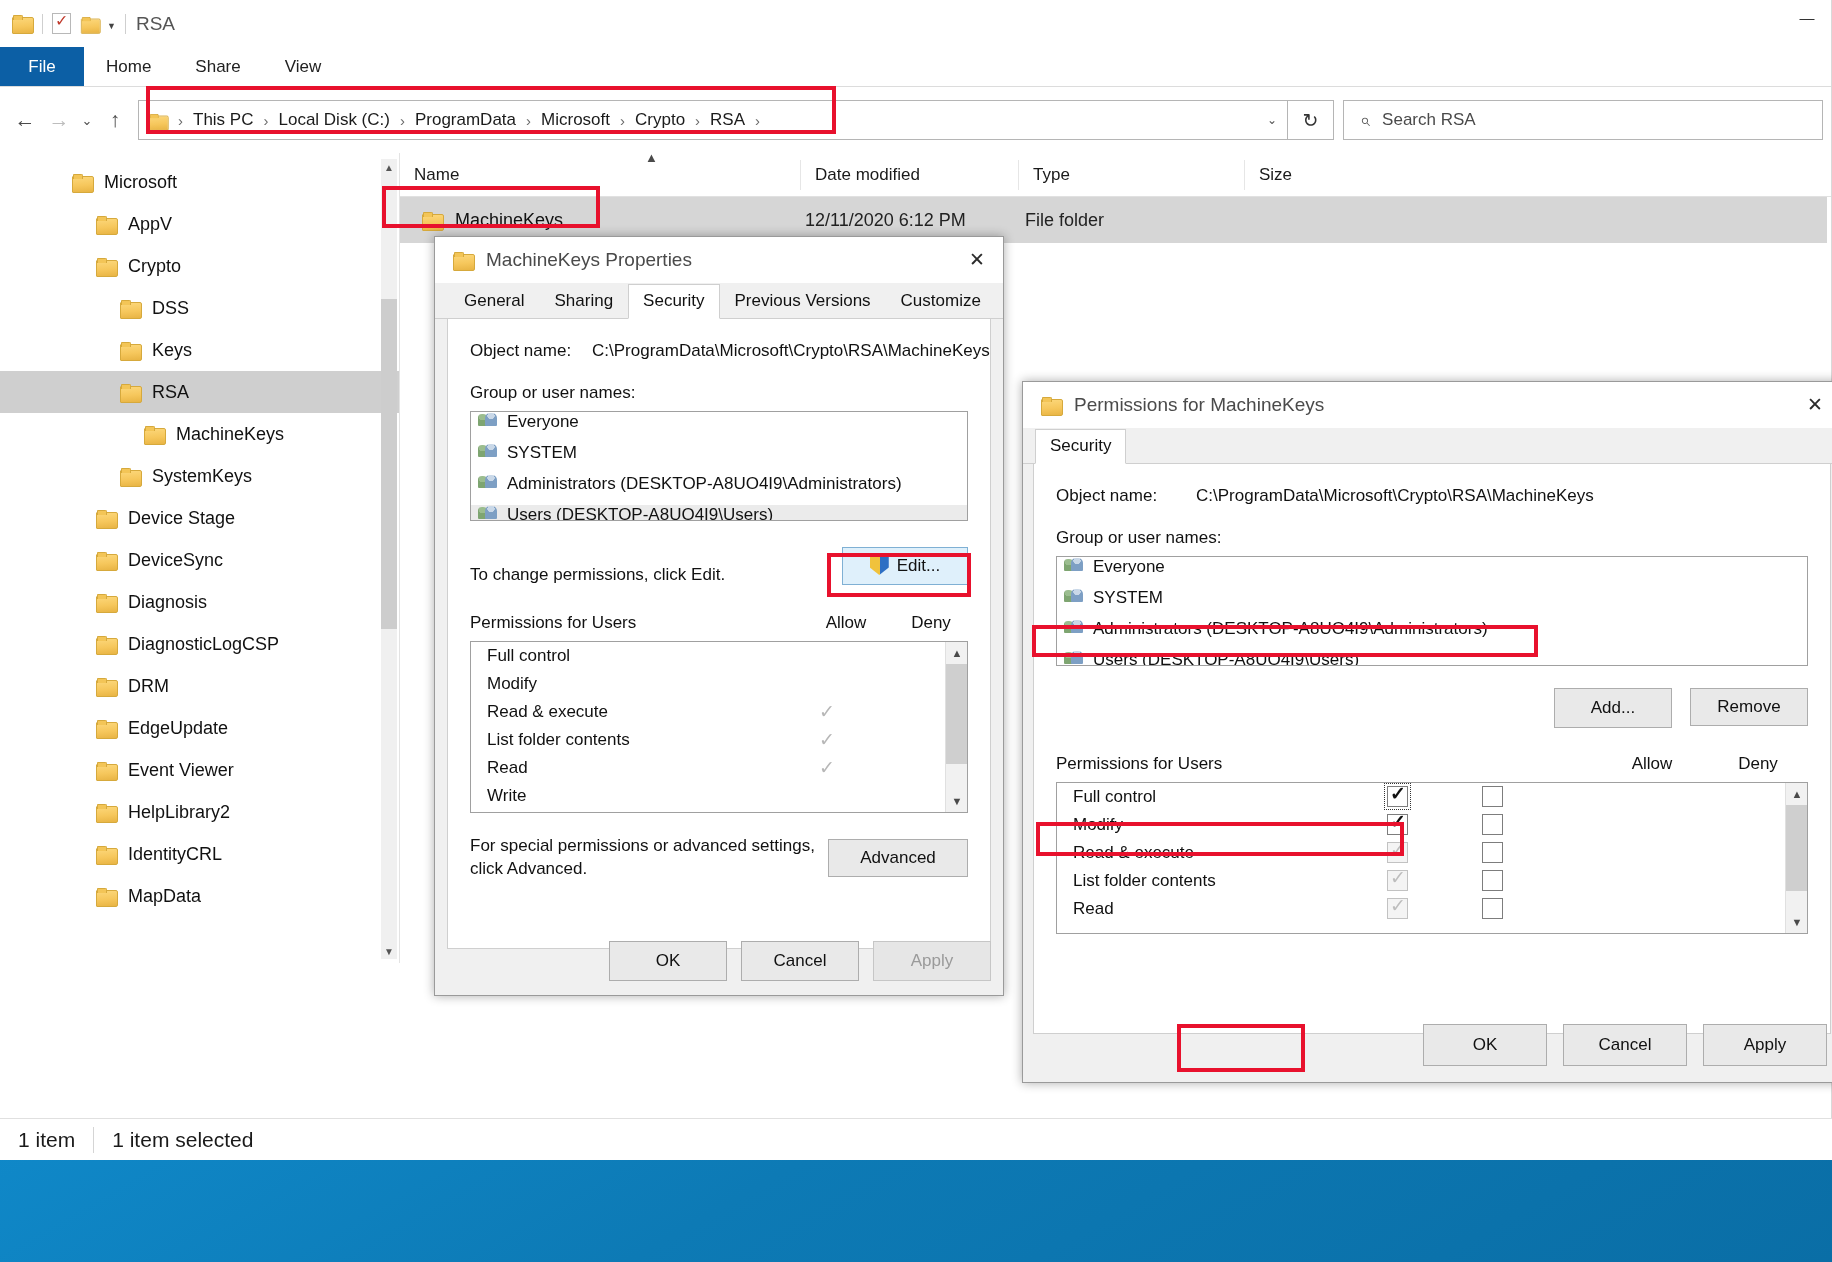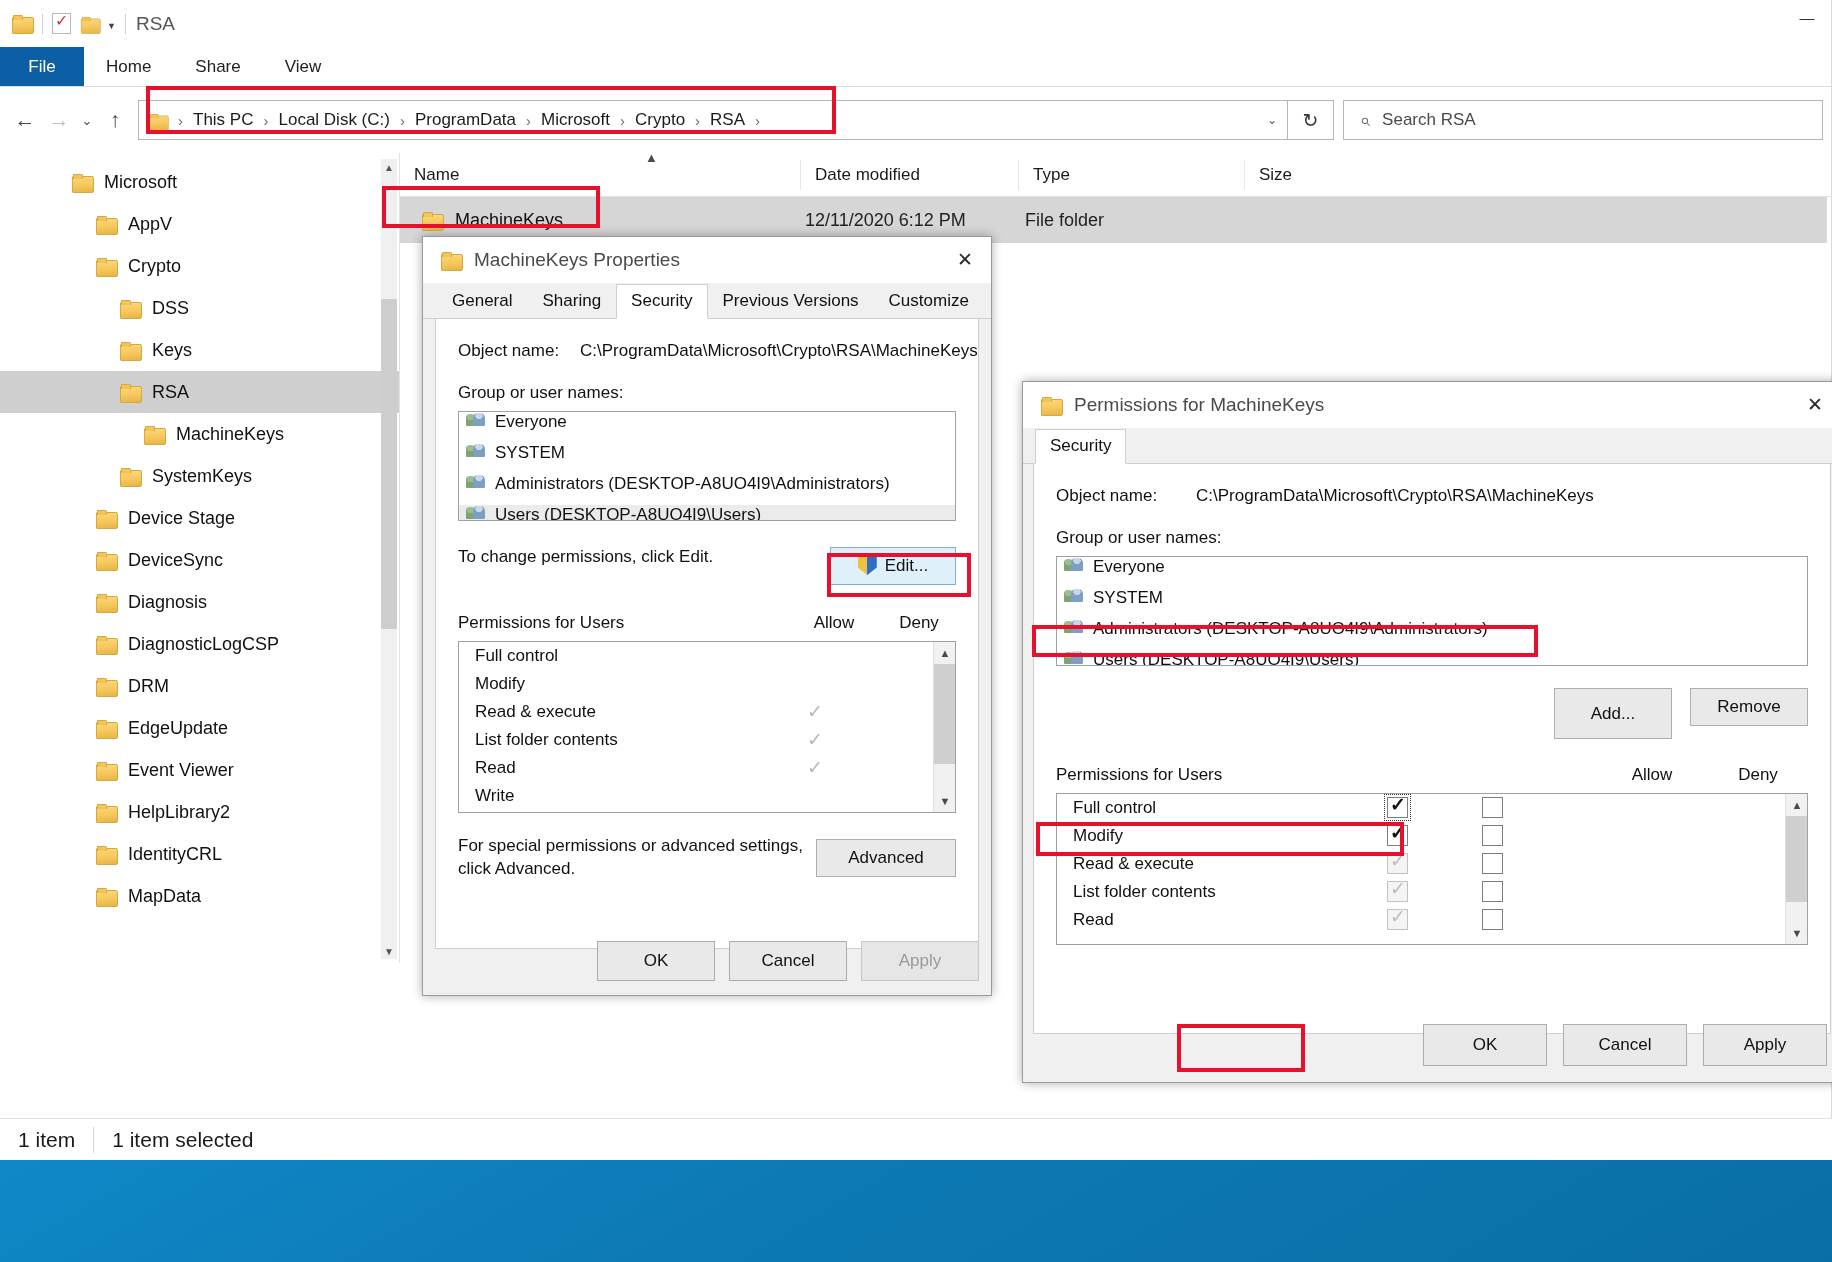--- a/index.html
+++ b/index.html
@@ -465,21 +465,21 @@
         </div>
       </div>
     </div>
 
     <div class="statusbar">
       <span class="status-seg">1 item</span>
       <span class="status-seg">1 item selected</span>
     </div>
   </div>
 
-  <div class="dlg" style="left:422px; top:236px; width:570px; height:760px;">
+  <div class="dlg" style="left:434px; top:236px; width:570px; height:760px;">
     <div class="dlg-title">
       <span class="folder-ico"></span>
       <span class="t">MachineKeys Properties</span>
       <span class="dlg-close">✕</span>
     </div>
 
     <div class="dlg-tabsrow" style="padding-left:14px;">
       <div class="dtab">General</div>
       <div class="dtab">Sharing</div>
       <div class="dtab active">Security</div>
@@ -508,21 +508,21 @@
         <div class="luser">
           <span class="uicon"></span>
           <span>Administrators (DESKTOP-A8UO4I9\Administrators)</span>
         </div>
         <div class="luser sel">
           <span class="uicon"></span>
           <span>Users (DESKTOP-A8UO4I9\Users)</span>
         </div>
       </div>
 
-      <div style="display:flex;align-items:flex-start;margin:26px 22px 0 22px;">
+      <div style="display:flex;align-items:flex-end;margin:26px 22px 0 22px;">
         <span class="flabel" style="flex:1;">To change permissions, click Edit.</span>
         <div class="btn hl" style="width:126px;height:38px;">
           <span class="shield"></span>
           <span>Edit...</span>
         </div>
       </div>
 
       <div class="permhdr" style="margin:28px 22px 8px 22px;">
         <span class="lbl" style="flex:1;">Permissions for Users</span>
         <span class="lbl" style="width:96px;text-align:center;">Allow</span>
@@ -617,21 +617,21 @@
           <span class="uicon"></span>
           <span>Administrators (DESKTOP-A8UO4I9\Administrators)</span>
         </div>
         <div class="luser">
           <span class="uicon"></span>
           <span>Users (DESKTOP-A8UO4I9\Users)</span>
         </div>
       </div>
 
       <div style="display:flex;justify-content:flex-end;gap:18px;margin:22px 22px 0 22px;">
-        <div class="btn light" style="width:118px;height:51px;">
+        <div class="btn light" style="width:118px;height:40px;">
           <span>Add...</span>
         </div>
         <div class="btn light" style="width:118px;height:38px;">
           <span>Remove</span>
         </div>
       </div>
 
       <div class="permhdr" style="margin:26px 22px 8px 22px;">
         <span class="lbl" style="flex:1;">Permissions for Users</span>
         <span class="lbl" style="width:112px;text-align:center;">Allow</span>

